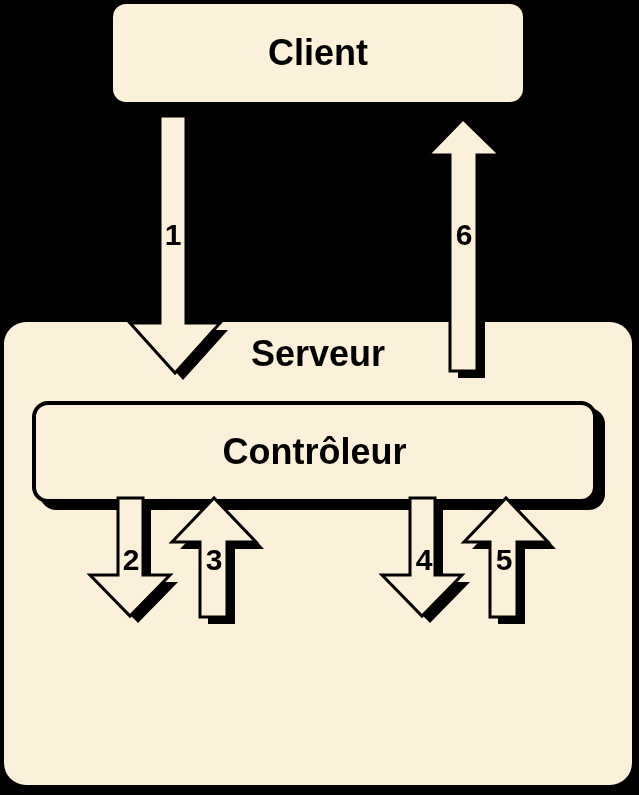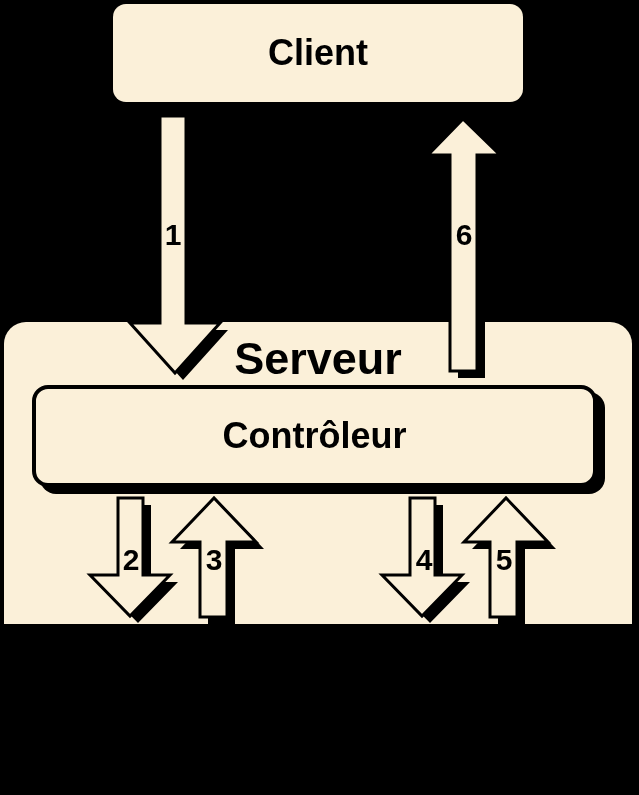--- a/index.html
+++ b/index.html
@@ -3,21 +3,21 @@
 <meta charset="utf-8">
 <style>
   html, body {
     margin: 0;
     padding: 0;
     background: #000;
   }
   .canvas {
     position: relative;
     width: 639px;
-    height: 624px;
+    height: 795px;
     background: var(--bg, #000000);
     overflow: hidden;
     font-family: "Liberation Sans", sans-serif;
     color: var(--text, #000000);
   }
   .box {
     position: absolute;
     background: var(--cream, #FBF0D9);
     display: flex;
     align-items: center;
@@ -36,30 +36,30 @@
     left: 4px; top: 322px;
     width: 628px; height: 463px;
     border-radius: 22px;
   }
   .serveur-label {
     position: absolute;
     top: 10px; left: 0;
     width: 100%;
     text-align: center;
     font-weight: 700;
-    font-size: 45px;
+    font-size: 36px;
     line-height: 1.2;
   }
   .inner-box {
     border: 4px solid var(--outline, #000000);
     box-shadow: 8px 7px 0 var(--outline, #000000);
     border-radius: 16px;
   }
   .controleur-box {
-    left: 32px; top: 385px;
+    left: 32px; top: 401px;
     width: 565px; height: 102px;
   }
   .modeles-box {
     left: 38px; top: 628px;
     width: 274px; height: 105px;
   }
   .vues-box {
     left: 330px; top: 628px;
     width: 270px; height: 105px;
   }

